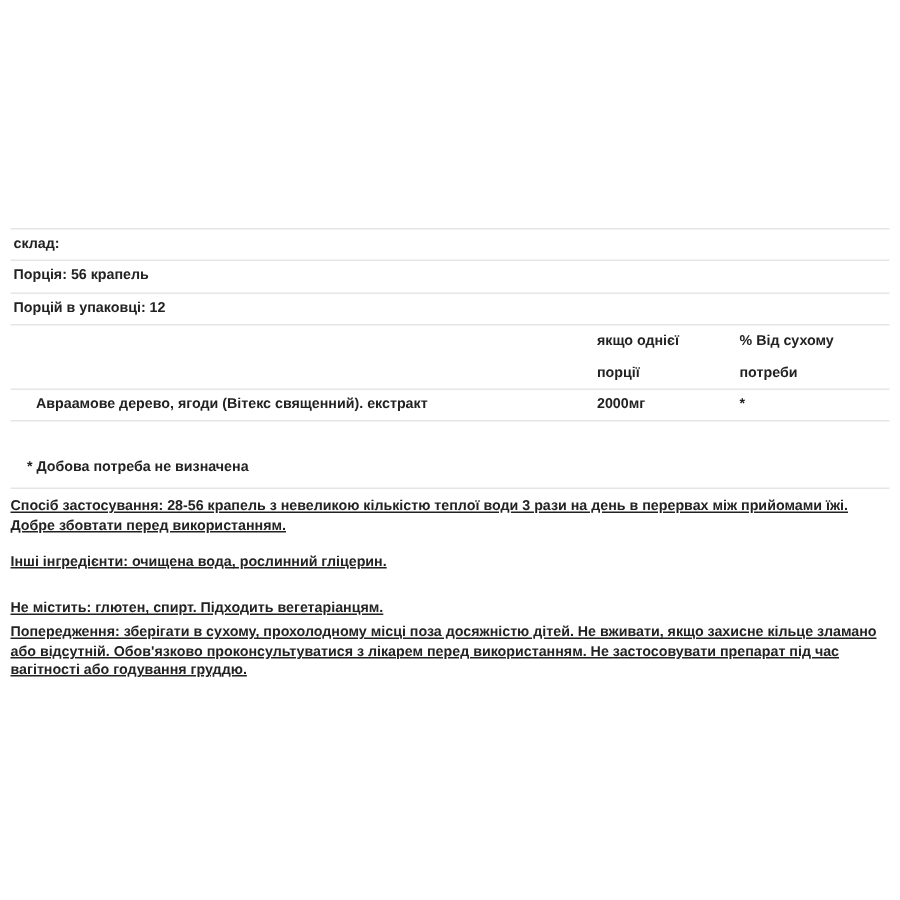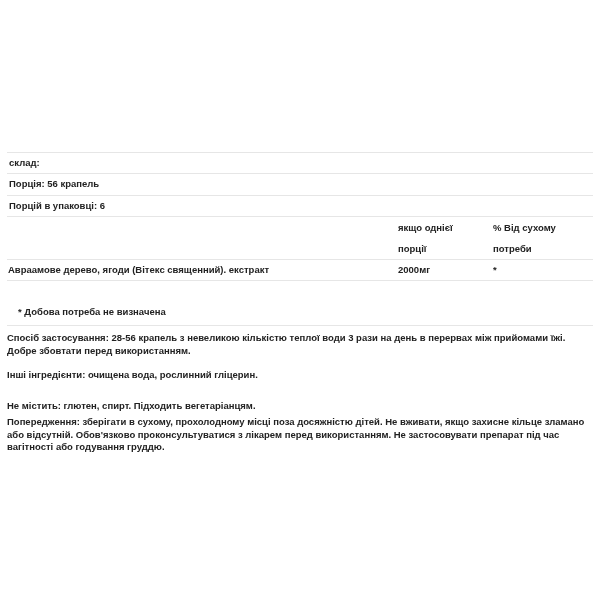--- a/index.html
+++ b/index.html
@@ -3,44 +3,44 @@
 <meta charset="utf-8">
 <style>
   html, body { margin: 0; padding: 0; background: #ffffff; }
   body {
     width: 600px; height: 600px; position: relative; overflow: hidden;
     font-family: "Liberation Sans", "DejaVu Sans", sans-serif;
     color: #222222; font-size: 9.5px; font-weight: bold;
   }
   .rule { position: absolute; left: 7px; width: 586px; height: 1px; background: #e6e6e6; }
   .t { position: absolute; white-space: nowrap; line-height: 12px; text-align: center; }
-  .para { position: absolute; left: 7px; width: 586px; line-height: 12.5px; white-space: normal; }
+  .para { position: absolute; left: 7px; width: 586px; line-height: 12.5px; white-space: normal; text-decoration: underline; }
 </style>
 </head>
 <body>
 
 <div>
   <div class="rule" style="top:152px"></div>
   <div class="t" style="left:9px; top:157px">склад:</div>
 
   <div class="rule" style="top:173px"></div>
   <div class="t" style="left:9px; top:178px">Порція: 56 крапель</div>
 
   <div class="rule" style="top:195px"></div>
-  <div class="t" style="left:9px; top:200px">Порцій в упаковці: 6</div>
+  <div class="t" style="left:9px; top:200px">Порцій в упаковці: 12</div>
 
   <div class="rule" style="top:216px"></div>
   <div class="t" style="left:398px; top:222px">якщо однієї</div>
   <div class="t" style="left:398px; top:243px">порції</div>
   <div class="t" style="left:493px; top:222px">% Від сухому</div>
   <div class="t" style="left:493px; top:243px">потреби</div>
 
   <div class="rule" style="top:259px"></div>
   <div>
-    <div class="t" style="left:8px; top:264px">Авраамове дерево, ягоди (Вітекс священний). екстракт</div>
+    <div class="t" style="left:24px; top:264px">Авраамове дерево, ягоди (Вітекс священний). екстракт</div>
     <div class="t" style="left:398px; top:264px">2000мг</div>
     <div class="t" style="left:493px; top:264px">*</div>
   </div>
   <div class="rule" style="top:280px"></div>
 
   <div class="t" style="left:18px; top:306px">* Добова потреба не визначена</div>
   <div class="rule" style="top:325px"></div>
 </div>
 
 <div>

